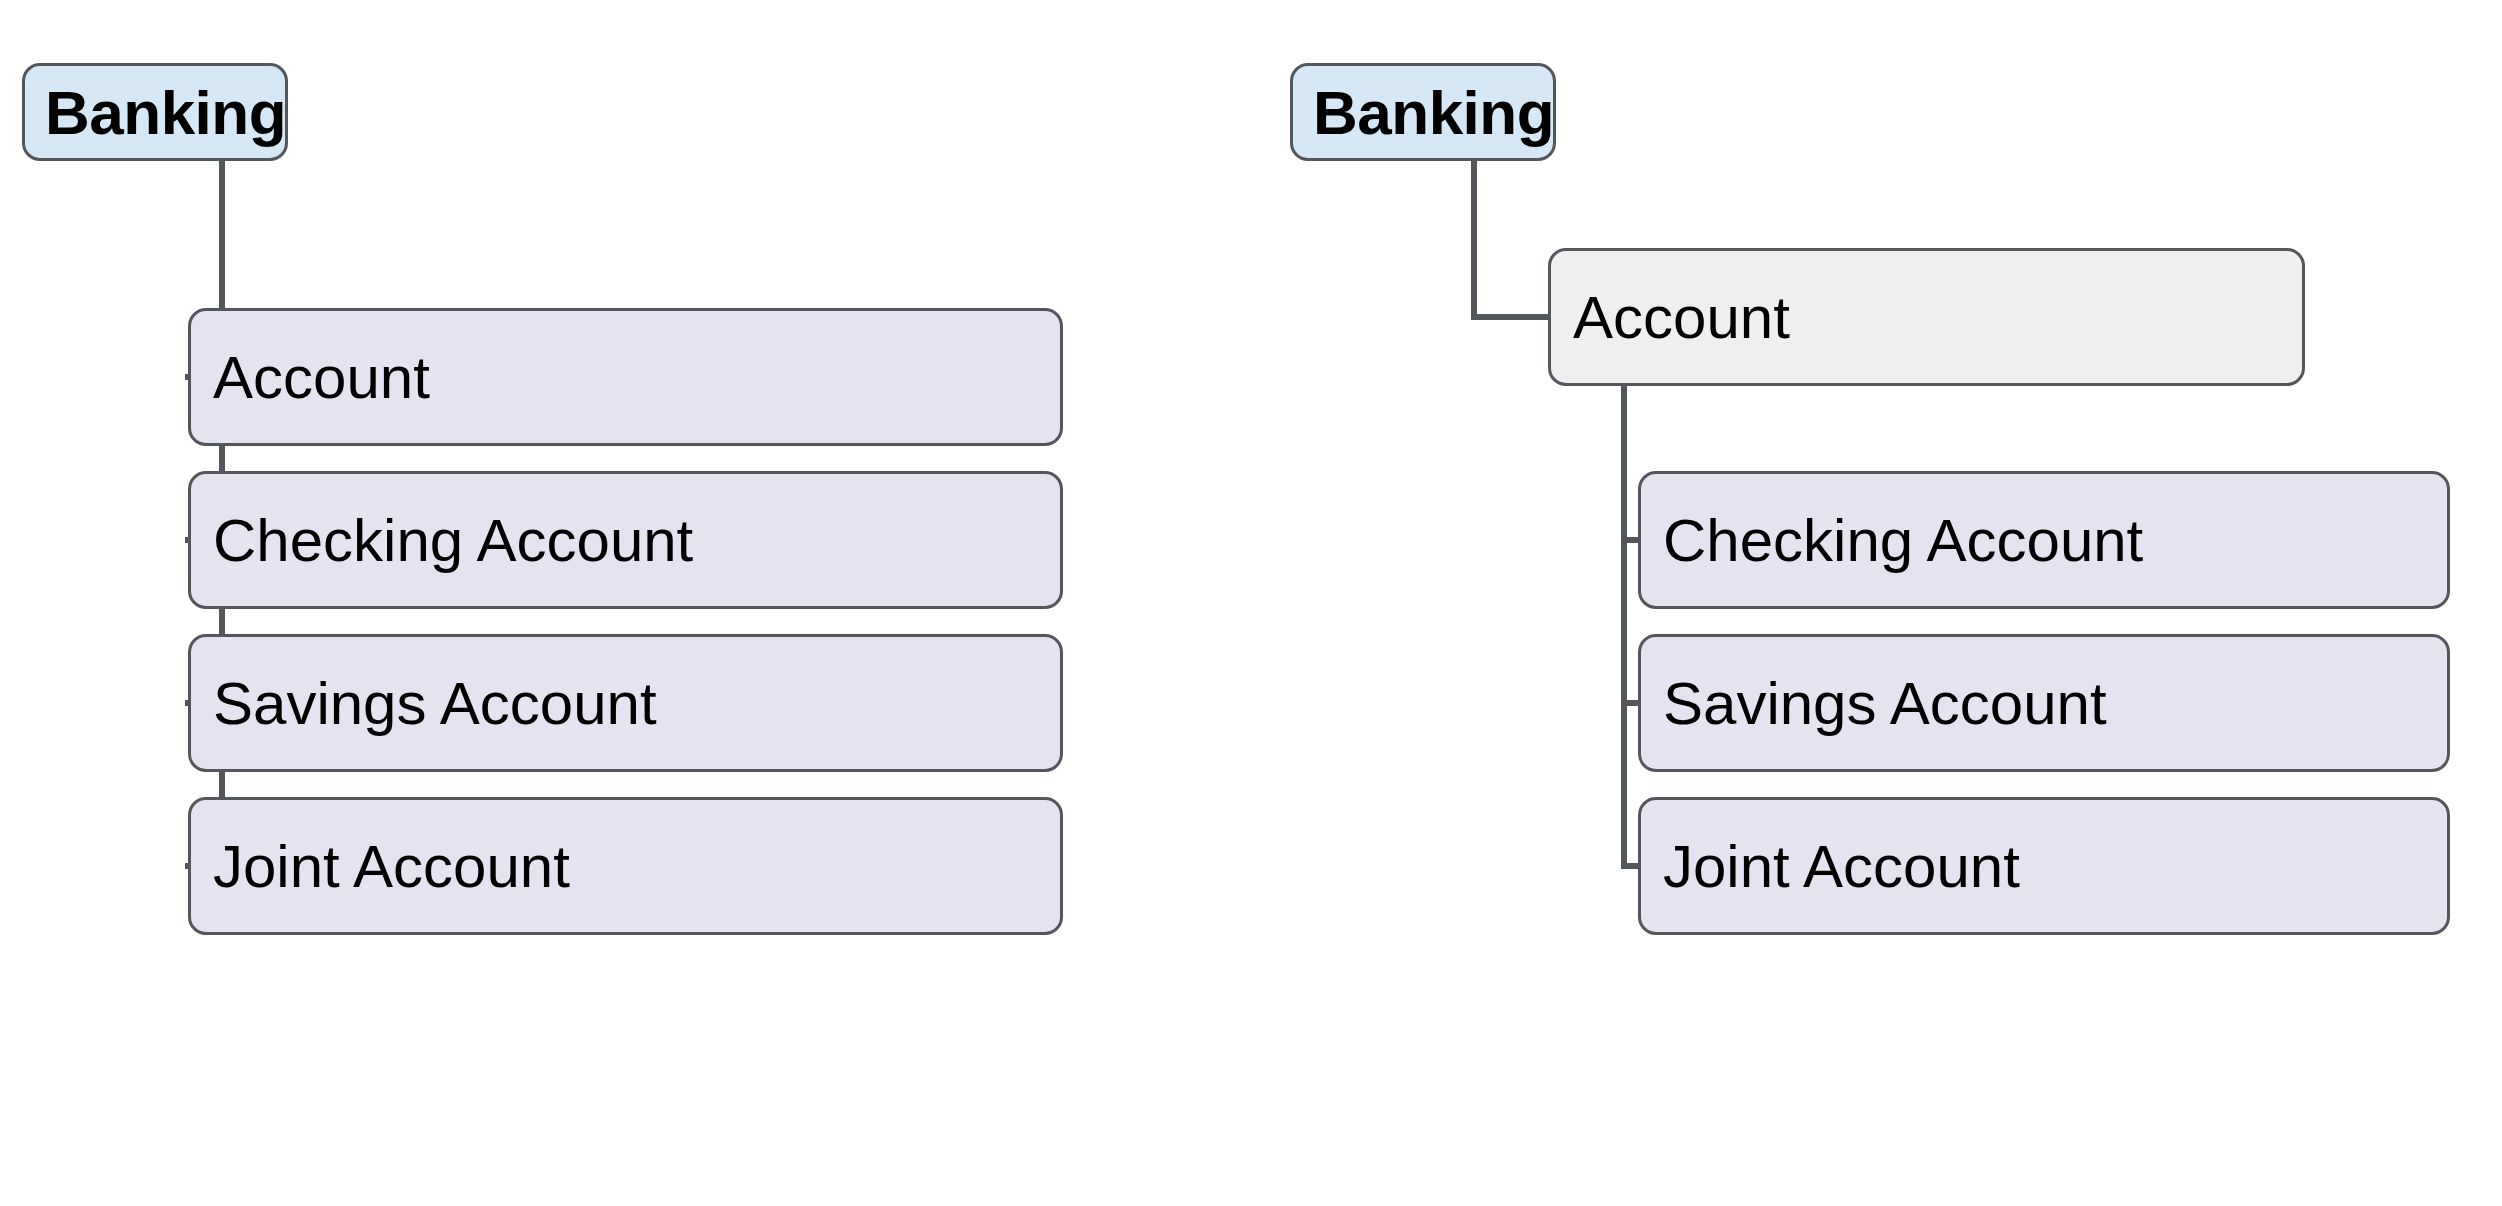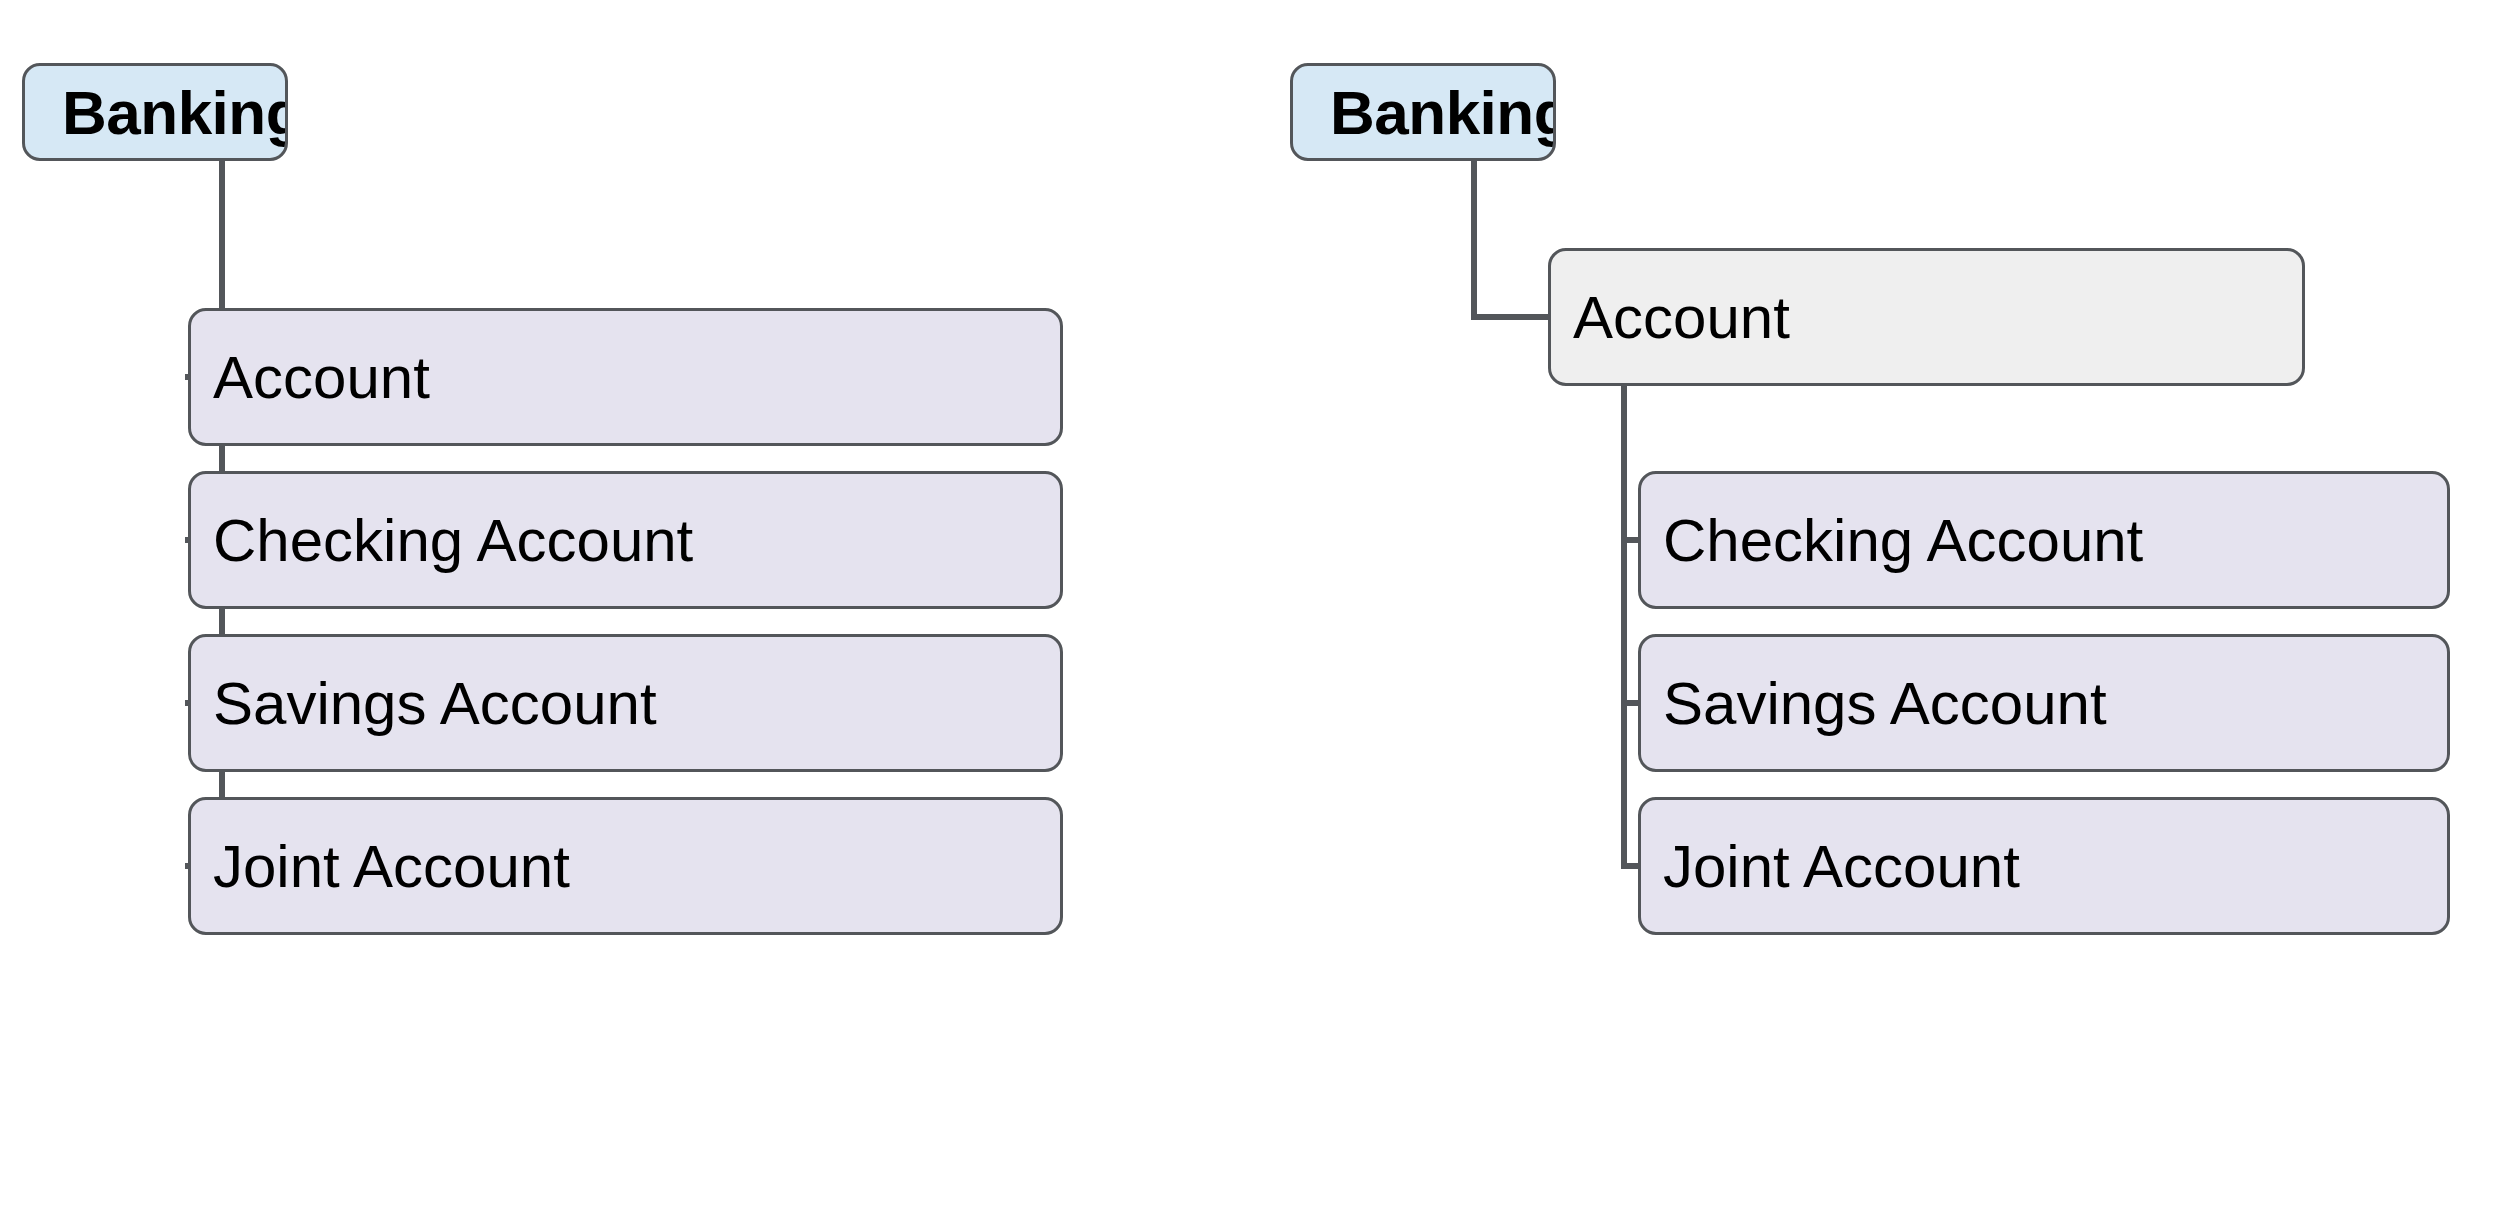--- a/index.html
+++ b/index.html
@@ -46,21 +46,21 @@
     align-items: center;
     color: #000000;
     white-space: nowrap;
     overflow: hidden;
   }
   .node-root {
     background: #d6e8f5;
     font-weight: 700;
     font-size: 62px;
     letter-spacing: -0.5px;
-    padding-left: 37px;
+    padding-left: 20px;
   }
   .node-branch {
     background: #efefef;
     font-weight: 400;
     font-size: 60px;
     padding-left: 22px;
   }
   .node-leaf {
     background: #e5e3ef;
     font-weight: 400;

